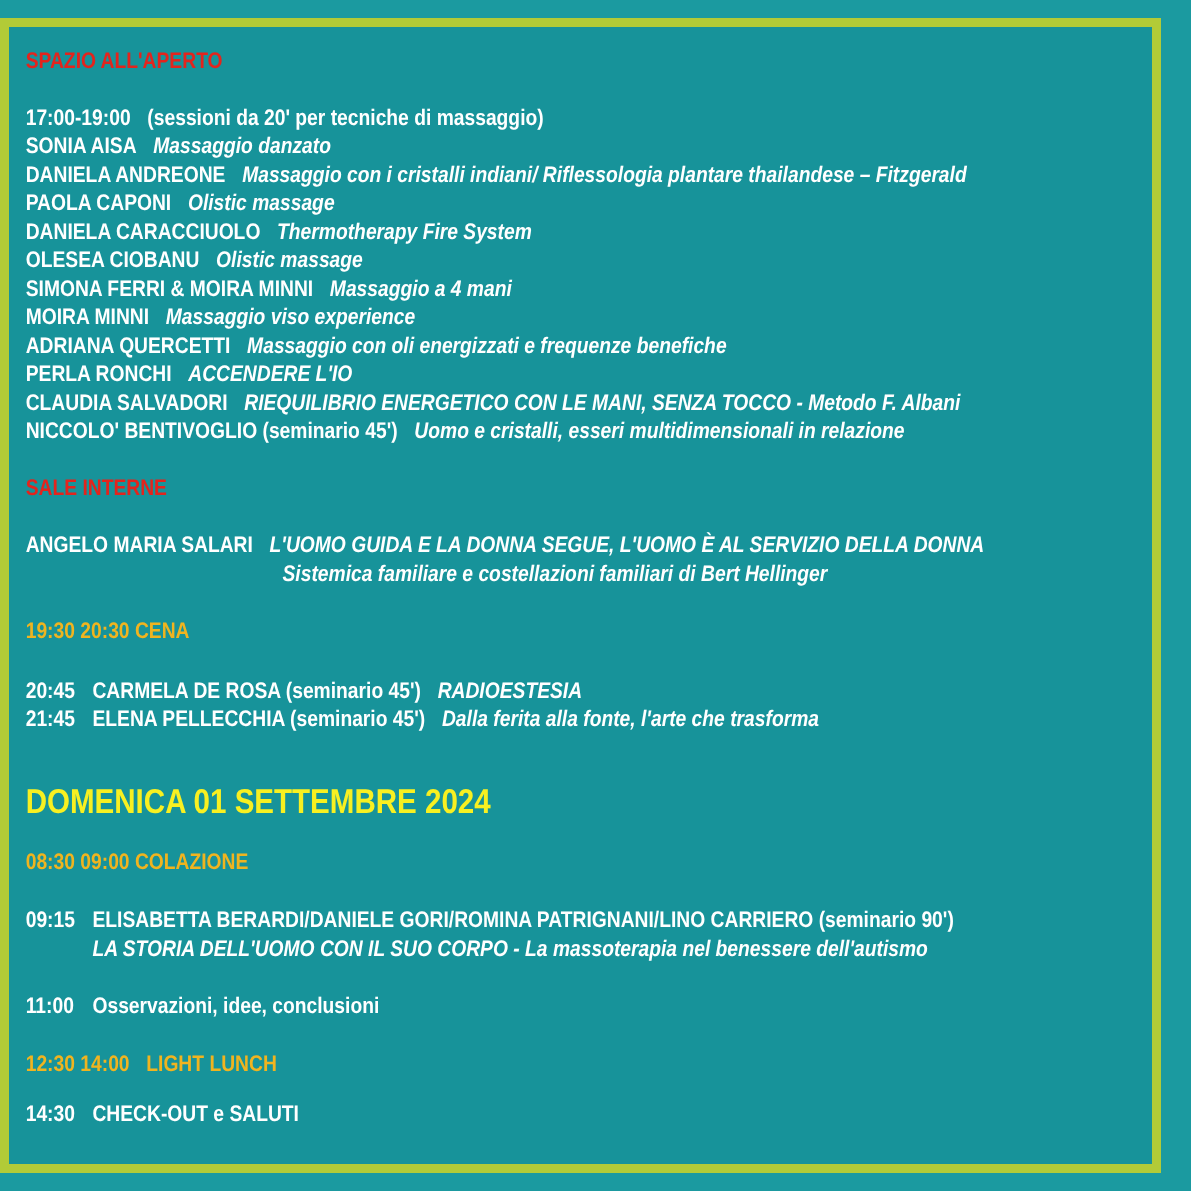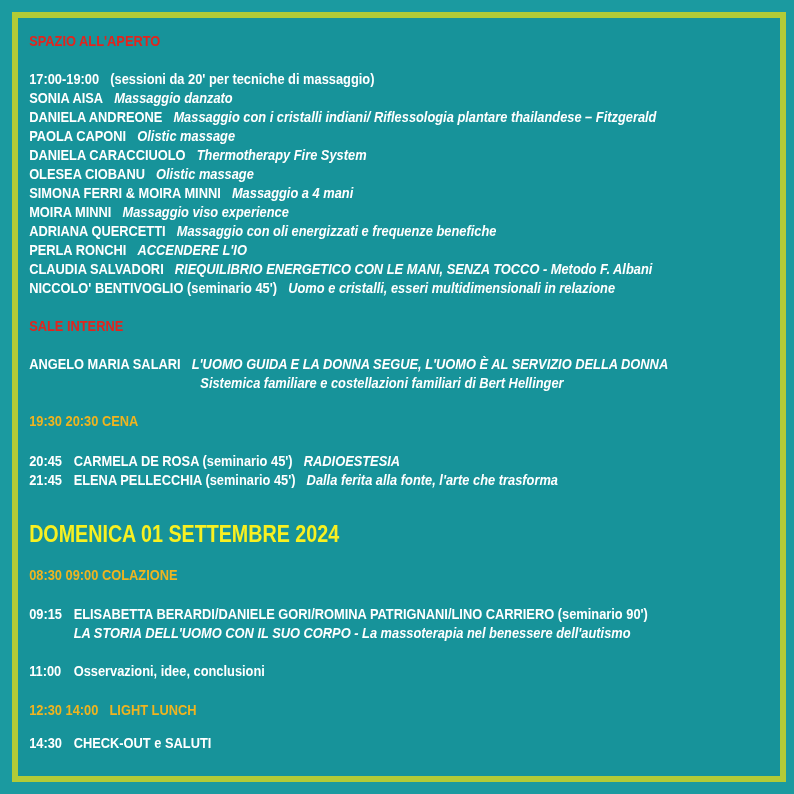--- a/index.html
+++ b/index.html
@@ -7,21 +7,21 @@
     --red:#e3241d; --gold:#f0b41f; --yellow:#f8f021; --white:#ffffff;
   }
   html,body{margin:0;padding:0;}
   body{
     width:794px;height:794px;overflow:hidden;
     background:var(--outer_bg);
     font-family:"Liberation Sans","DejaVu Sans",sans-serif;
     font-weight:700;
   }
   .frame{
-    position:absolute;left:12px;top:12px;width:762px;height:758px;
+    position:absolute;left:0;top:12px;width:762px;height:758px;
     border:6px solid var(--border);
     background:var(--inner_bg);
     overflow:hidden;
   }
   .content{
     width:890px;
     padding:13px 0 0 13px;
     transform:scaleX(0.856);
     transform-origin:0 0;
   }

